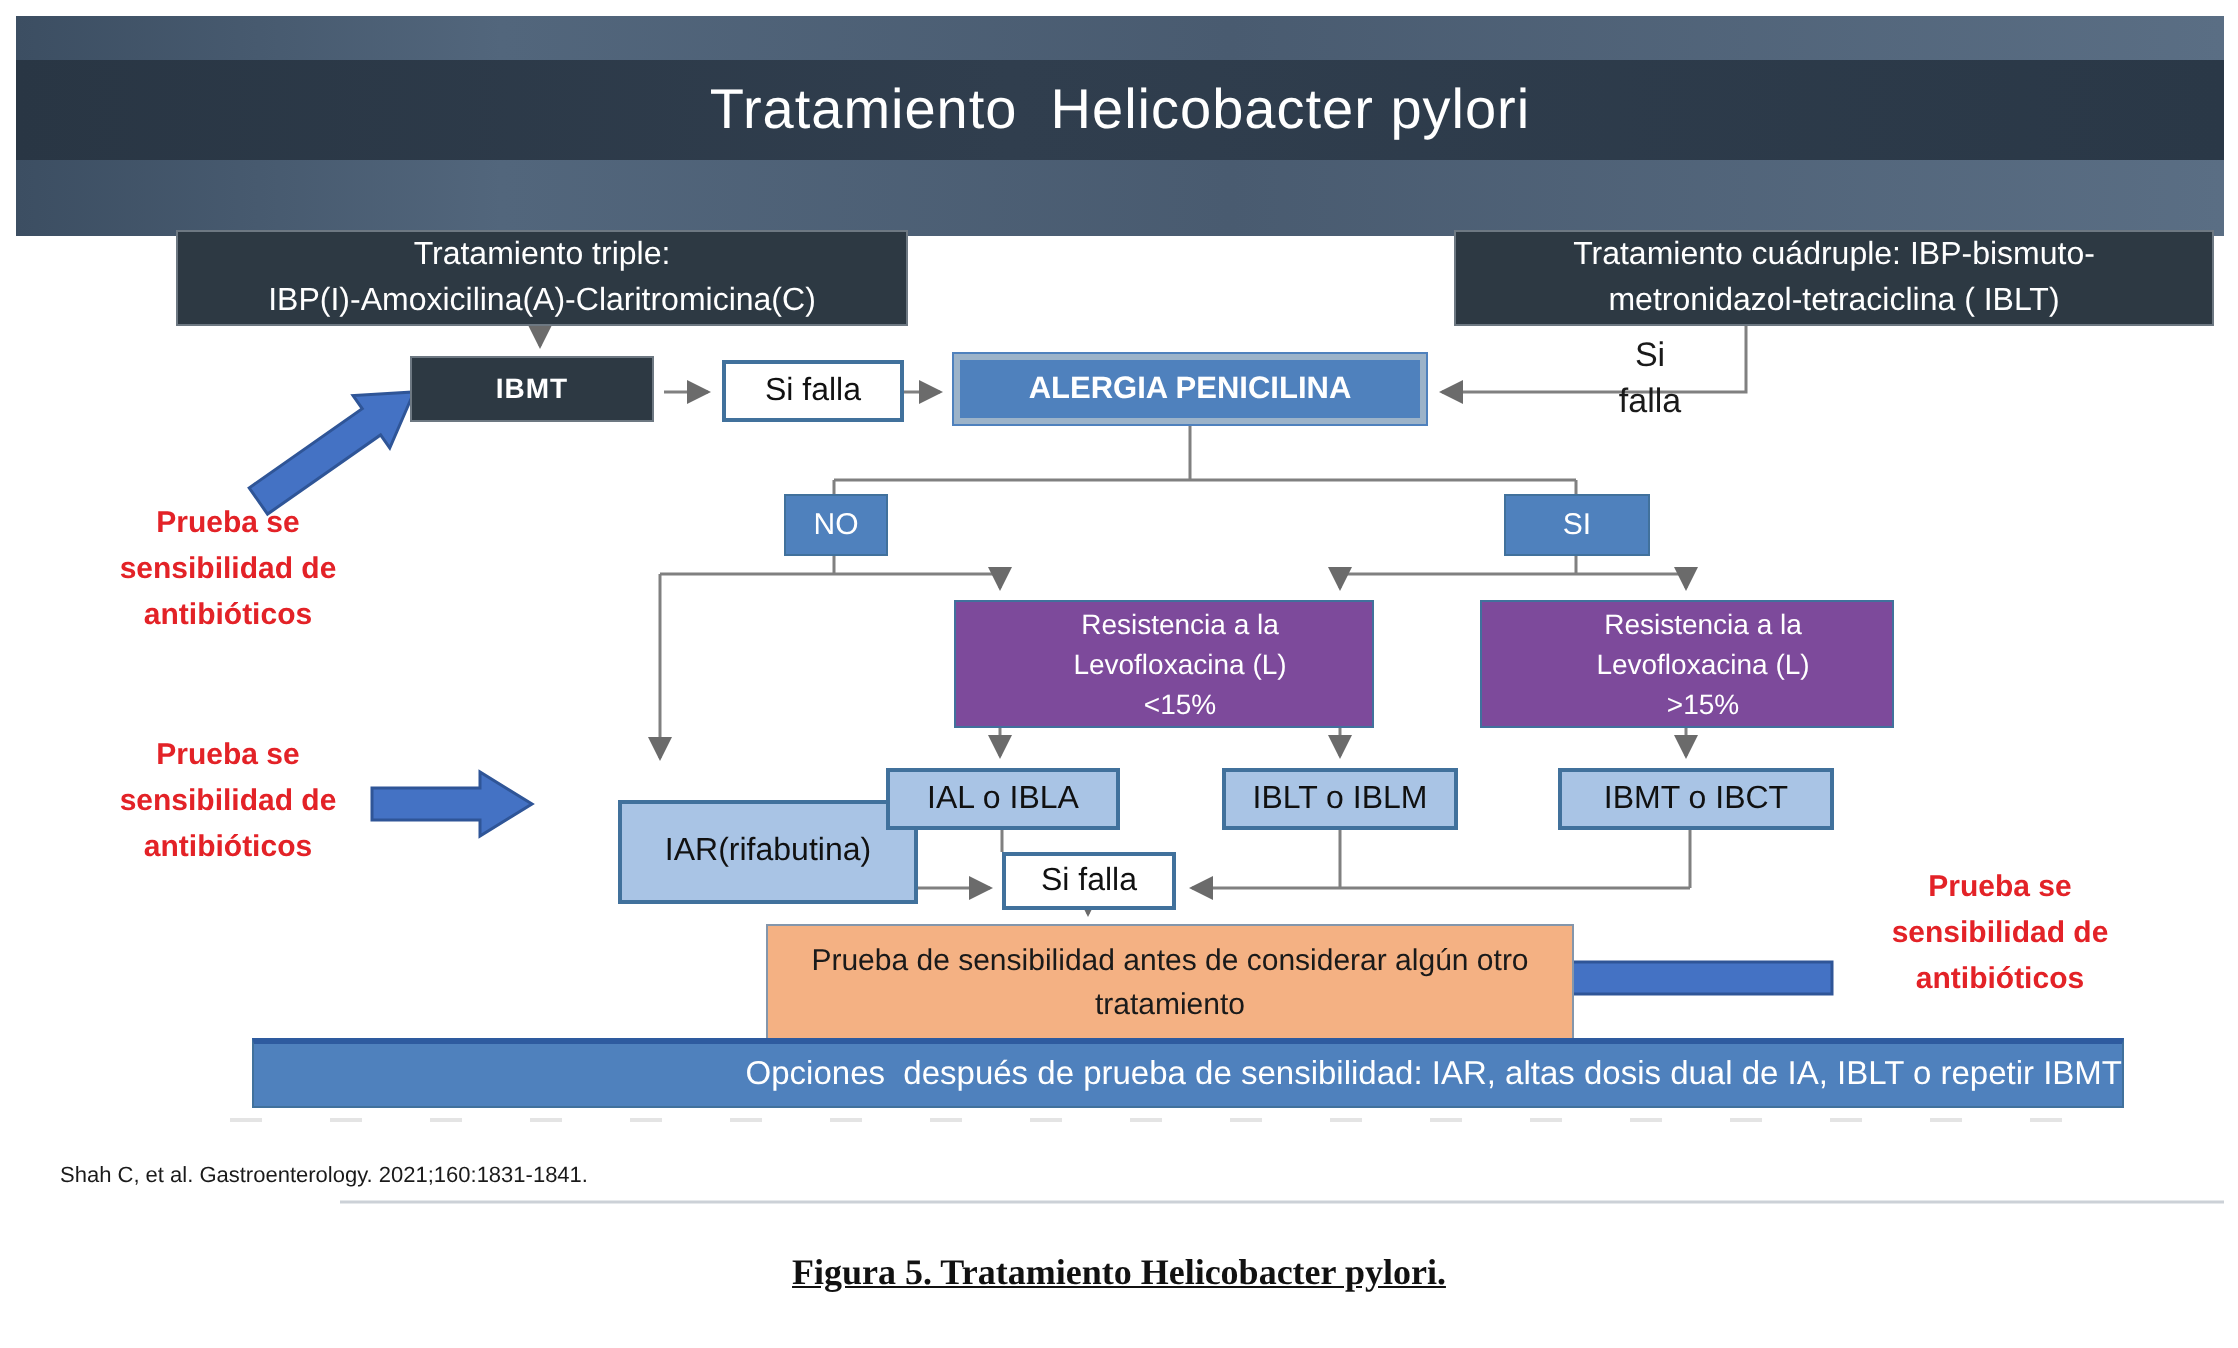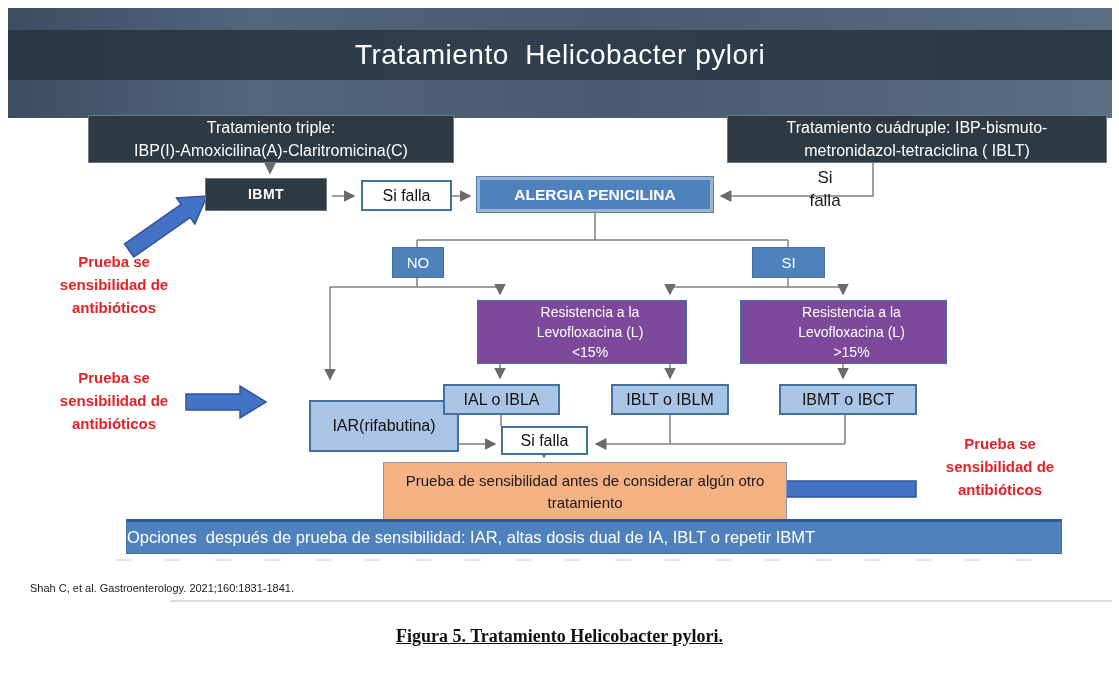--- a/index.html
+++ b/index.html
@@ -21,21 +21,21 @@
   .alergia{border:3px solid #9cb3c9;outline:1px solid #4f81bd;font-weight:600;font-size:15.5px;}
   .purple{background:#7d4a9b;color:#fff;border:1px solid #41719c;text-align:center;z-index:2;
         display:flex;flex-direction:column;justify-content:center;font-size:14px;line-height:20px;padding-left:16px;}
   .lightblue{background:#a9c4e5;color:#111;border:2px solid #41719c;text-align:center;z-index:2;
         display:flex;align-items:center;justify-content:center;font-size:16px;}
   .whitebox{background:#fff;color:#111;border:2px solid #41719c;text-align:center;z-index:2;
         display:flex;align-items:center;justify-content:center;font-size:16px;}
   .orange{background:#f4b183;color:#1a1a1a;border:1px solid #8496ab;text-align:center;z-index:2;
         display:flex;flex-direction:column;justify-content:center;font-size:15px;line-height:22px;}
   .opciones{background:#4f81bd;color:#fff;border:1px solid #41719c;border-top:3px solid #2e5b9f;
-        text-align:center;z-index:2;display:flex;align-items:center;justify-content:flex-start;
+        text-align:center;z-index:2;display:flex;align-items:center;justify-content:flex-end;
         font-size:16.5px;white-space:pre-wrap;}
   .rednote{color:#e32227;font-weight:bold;font-size:15px;line-height:23px;text-align:center;z-index:2;}
   .sifalla-label{color:#1a1a1a;font-size:17px;line-height:23px;text-align:center;z-index:2;}
   .citation{left:30px;top:582px;font-size:11px;color:#1a1a1a;z-index:2;}
   .caption{left:0;top:626px;width:100%;text-align:center;font-family:"Liberation Serif",serif;
         font-weight:bold;font-size:18px;color:#111;z-index:2;text-decoration:underline;}
   svg.overlay{position:absolute;left:0;top:0;z-index:1;}
 </style>
 </head>
 <body>

